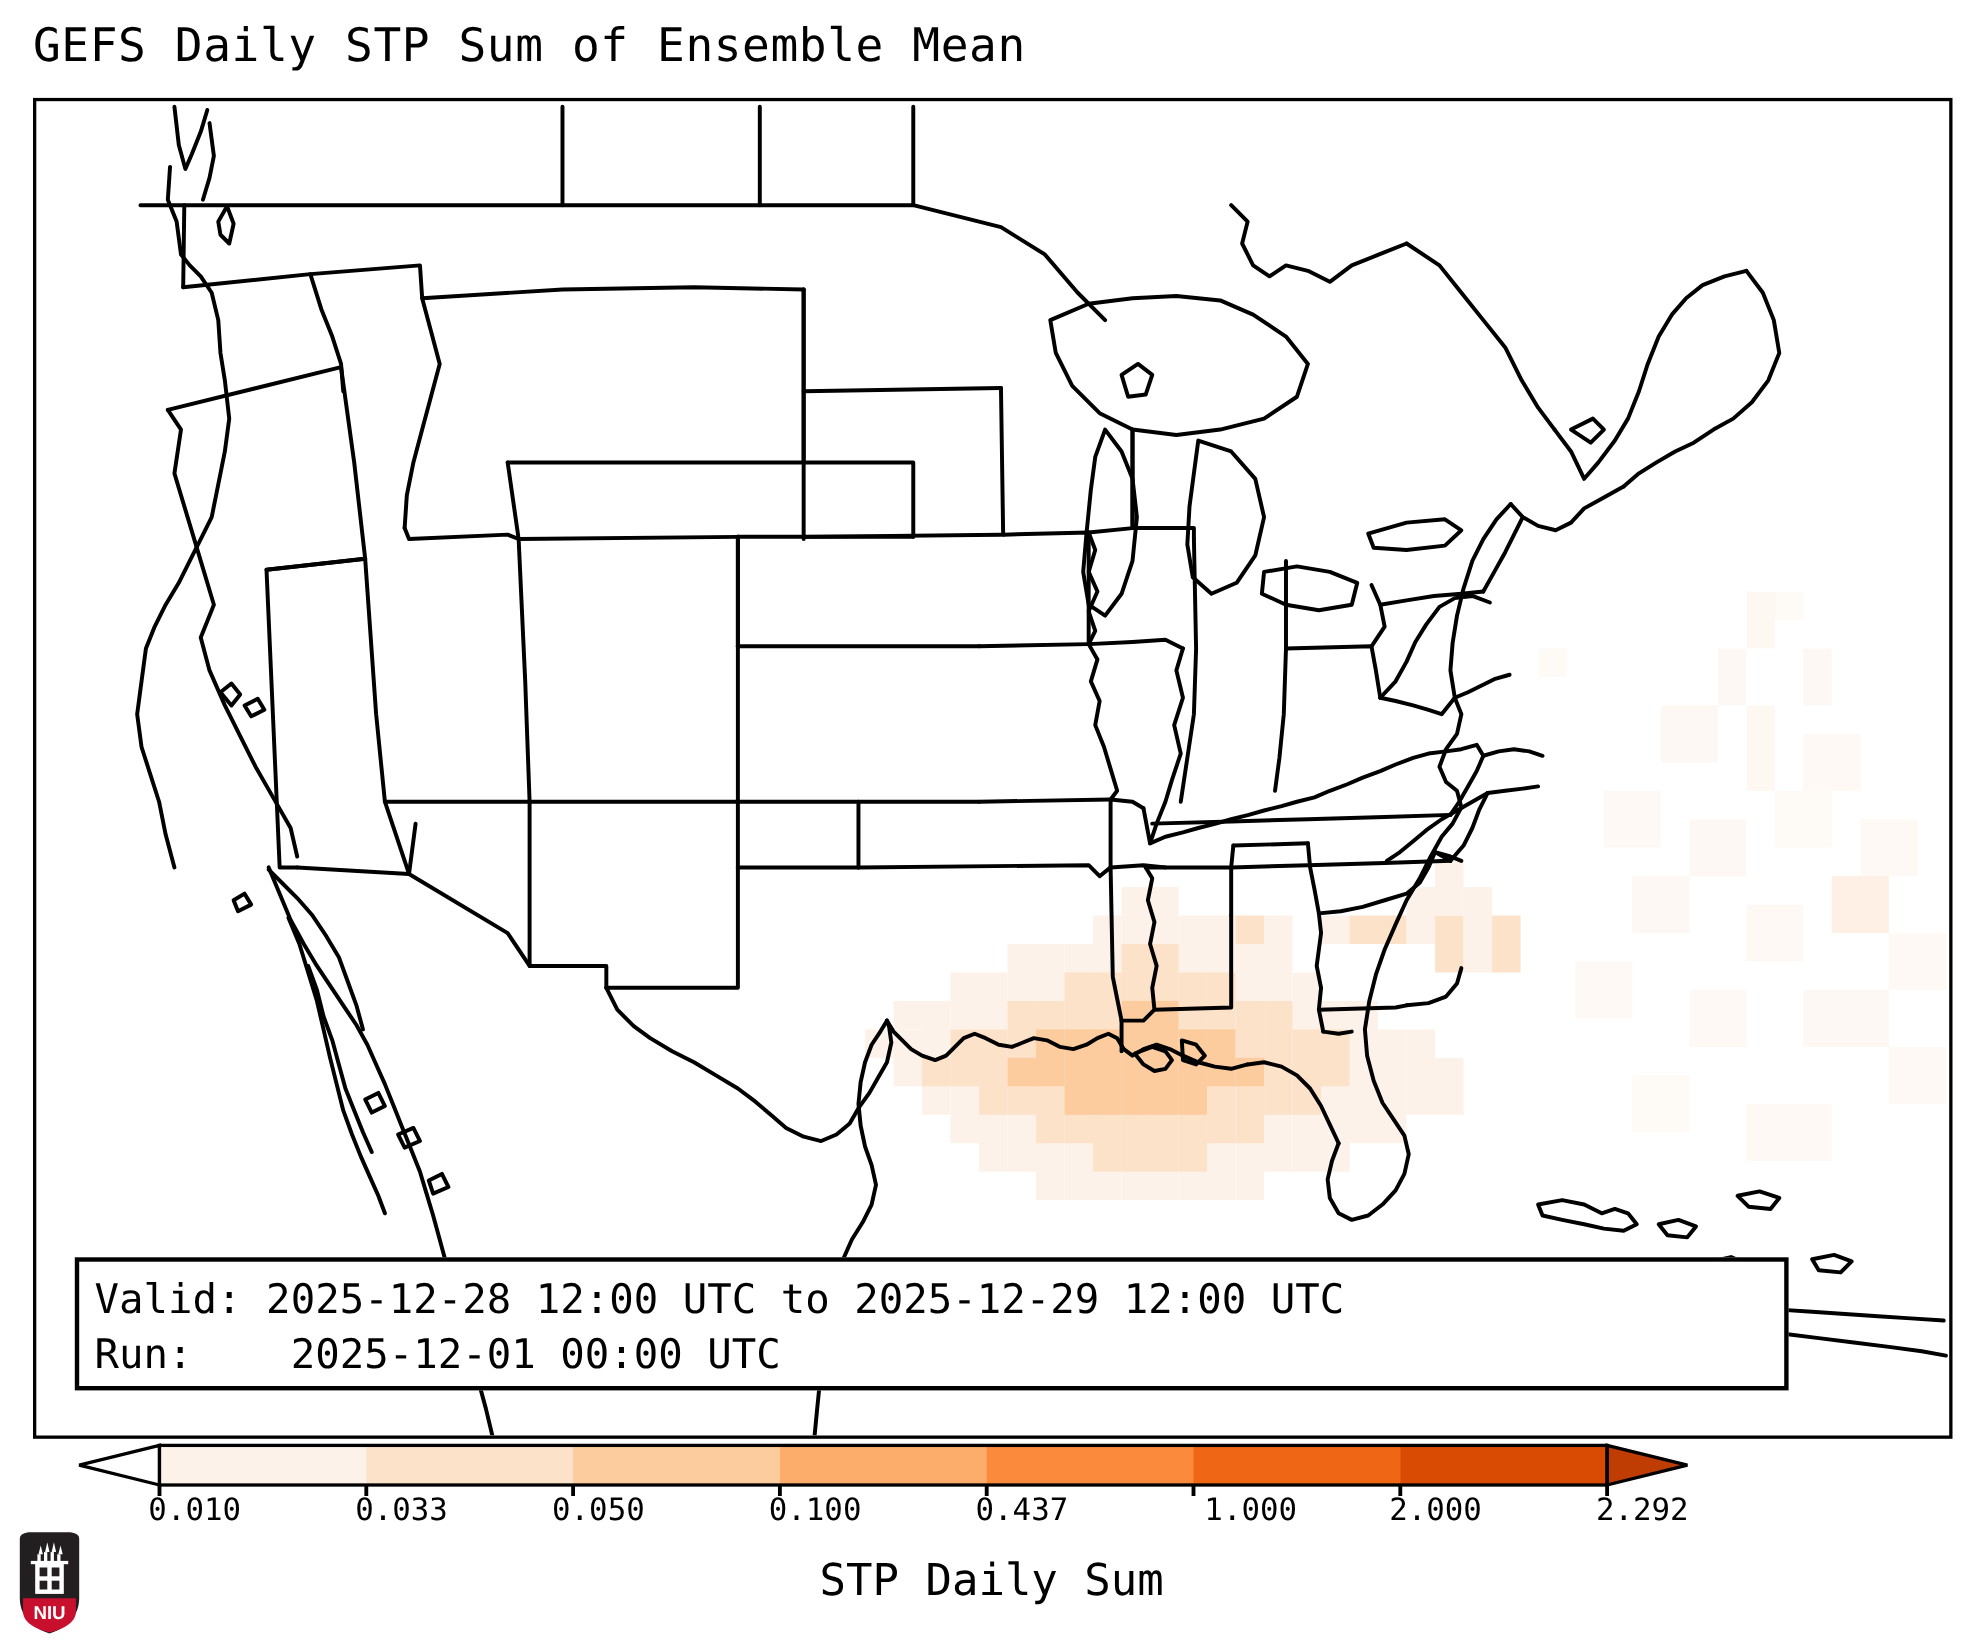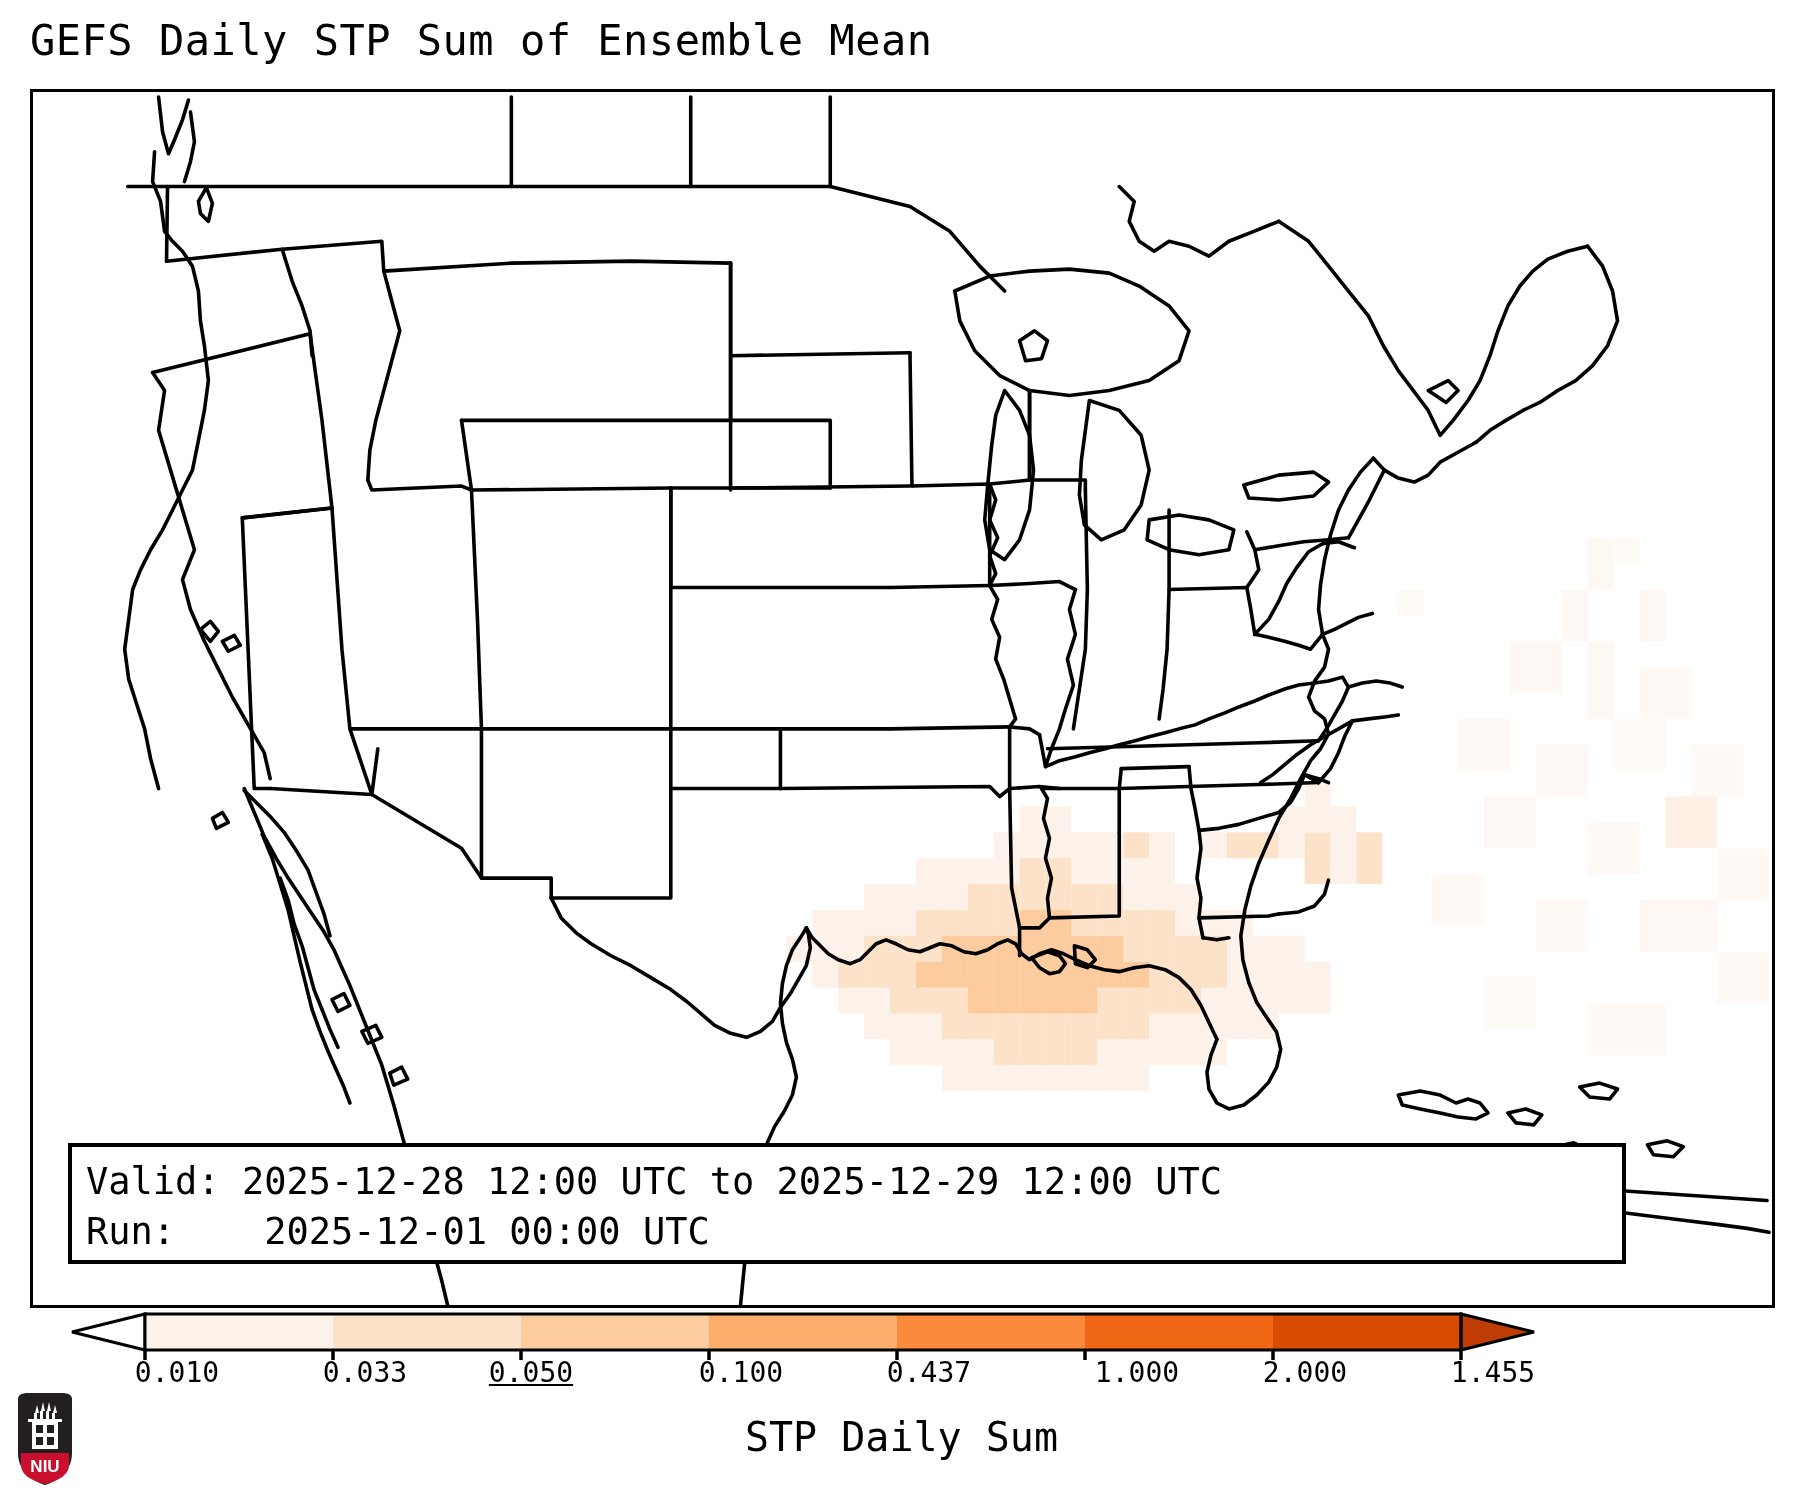--- a/index.html
+++ b/index.html
@@ -480,26 +480,26 @@
         <line x1="897" y1="40" x2="897" y2="50"></line>
         <line x1="1085" y1="40" x2="1085" y2="50"></line>
         <line x1="1273" y1="40" x2="1273" y2="50"></line>
         <line x1="1461" y1="40" x2="1461" y2="50"></line>
       </g>
   </svg>
 
   <div id="cbar-ticklabels">
       <div class="cbar-ticklabel" style="left: 145px;">0.010</div>
       <div class="cbar-ticklabel" style="left: 333px;">0.033</div>
-      <div class="cbar-ticklabel" style="left: 499px; text-decoration: underline;">0.050</div>
+      <div class="cbar-ticklabel" style="left: 512px;">0.050</div>
       <div class="cbar-ticklabel" style="left: 709px;">0.100</div>
       <div class="cbar-ticklabel" style="left: 897px;">0.437</div>
       <div class="cbar-ticklabel" style="left: 1105px; text-align: right;">1.000</div>
       <div class="cbar-ticklabel" style="left: 1273px;">2.000</div>
-      <div class="cbar-ticklabel" style="left: 1461px;">1.455</div>
+      <div class="cbar-ticklabel" style="left: 1461px;">2.292</div>
     </div>
 
   <div id="cbar-axis-label">STP Daily Sum</div>
 </div>
 
 <svg id="niu-logo" viewBox="0 0 62 96">
   <path d="M4,8 C4,4 8,2 14,2 L48,2 C54,2 58,4 58,8 L58,62
            C58,80 44,90 31,94 C18,90 4,80 4,62 Z" fill="#231f20"></path>
 
   <g fill="#ffffff">

